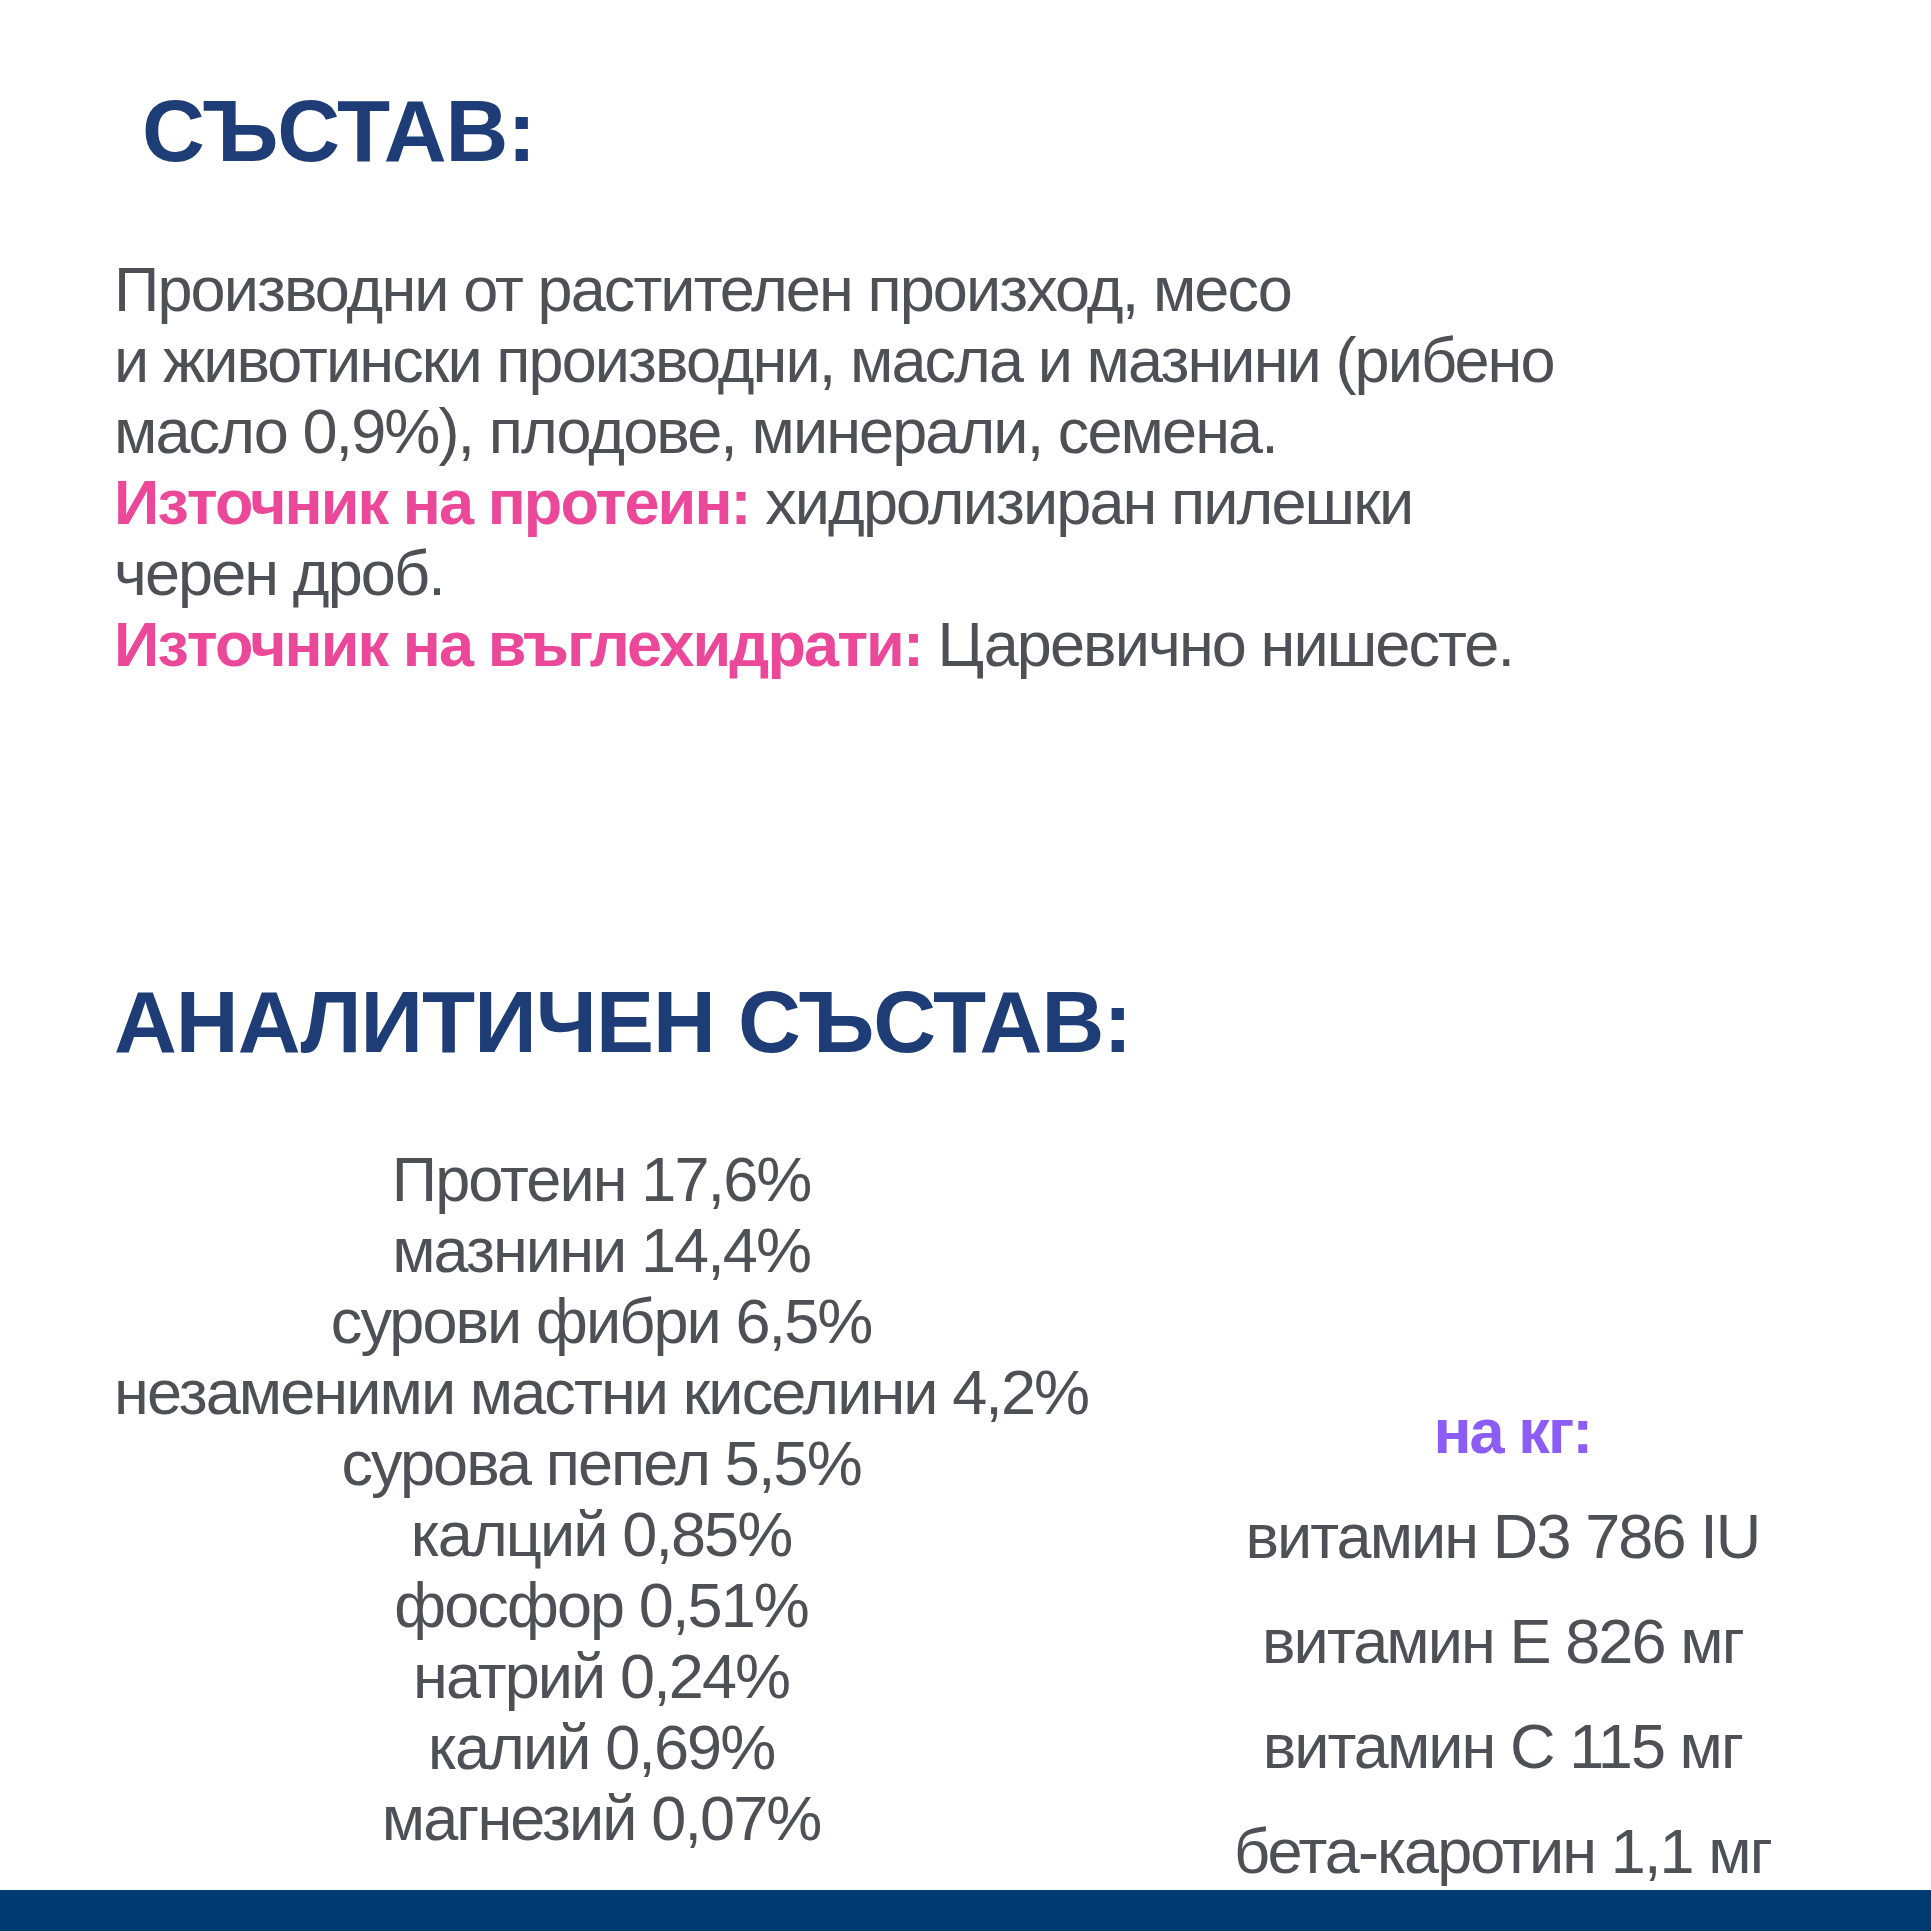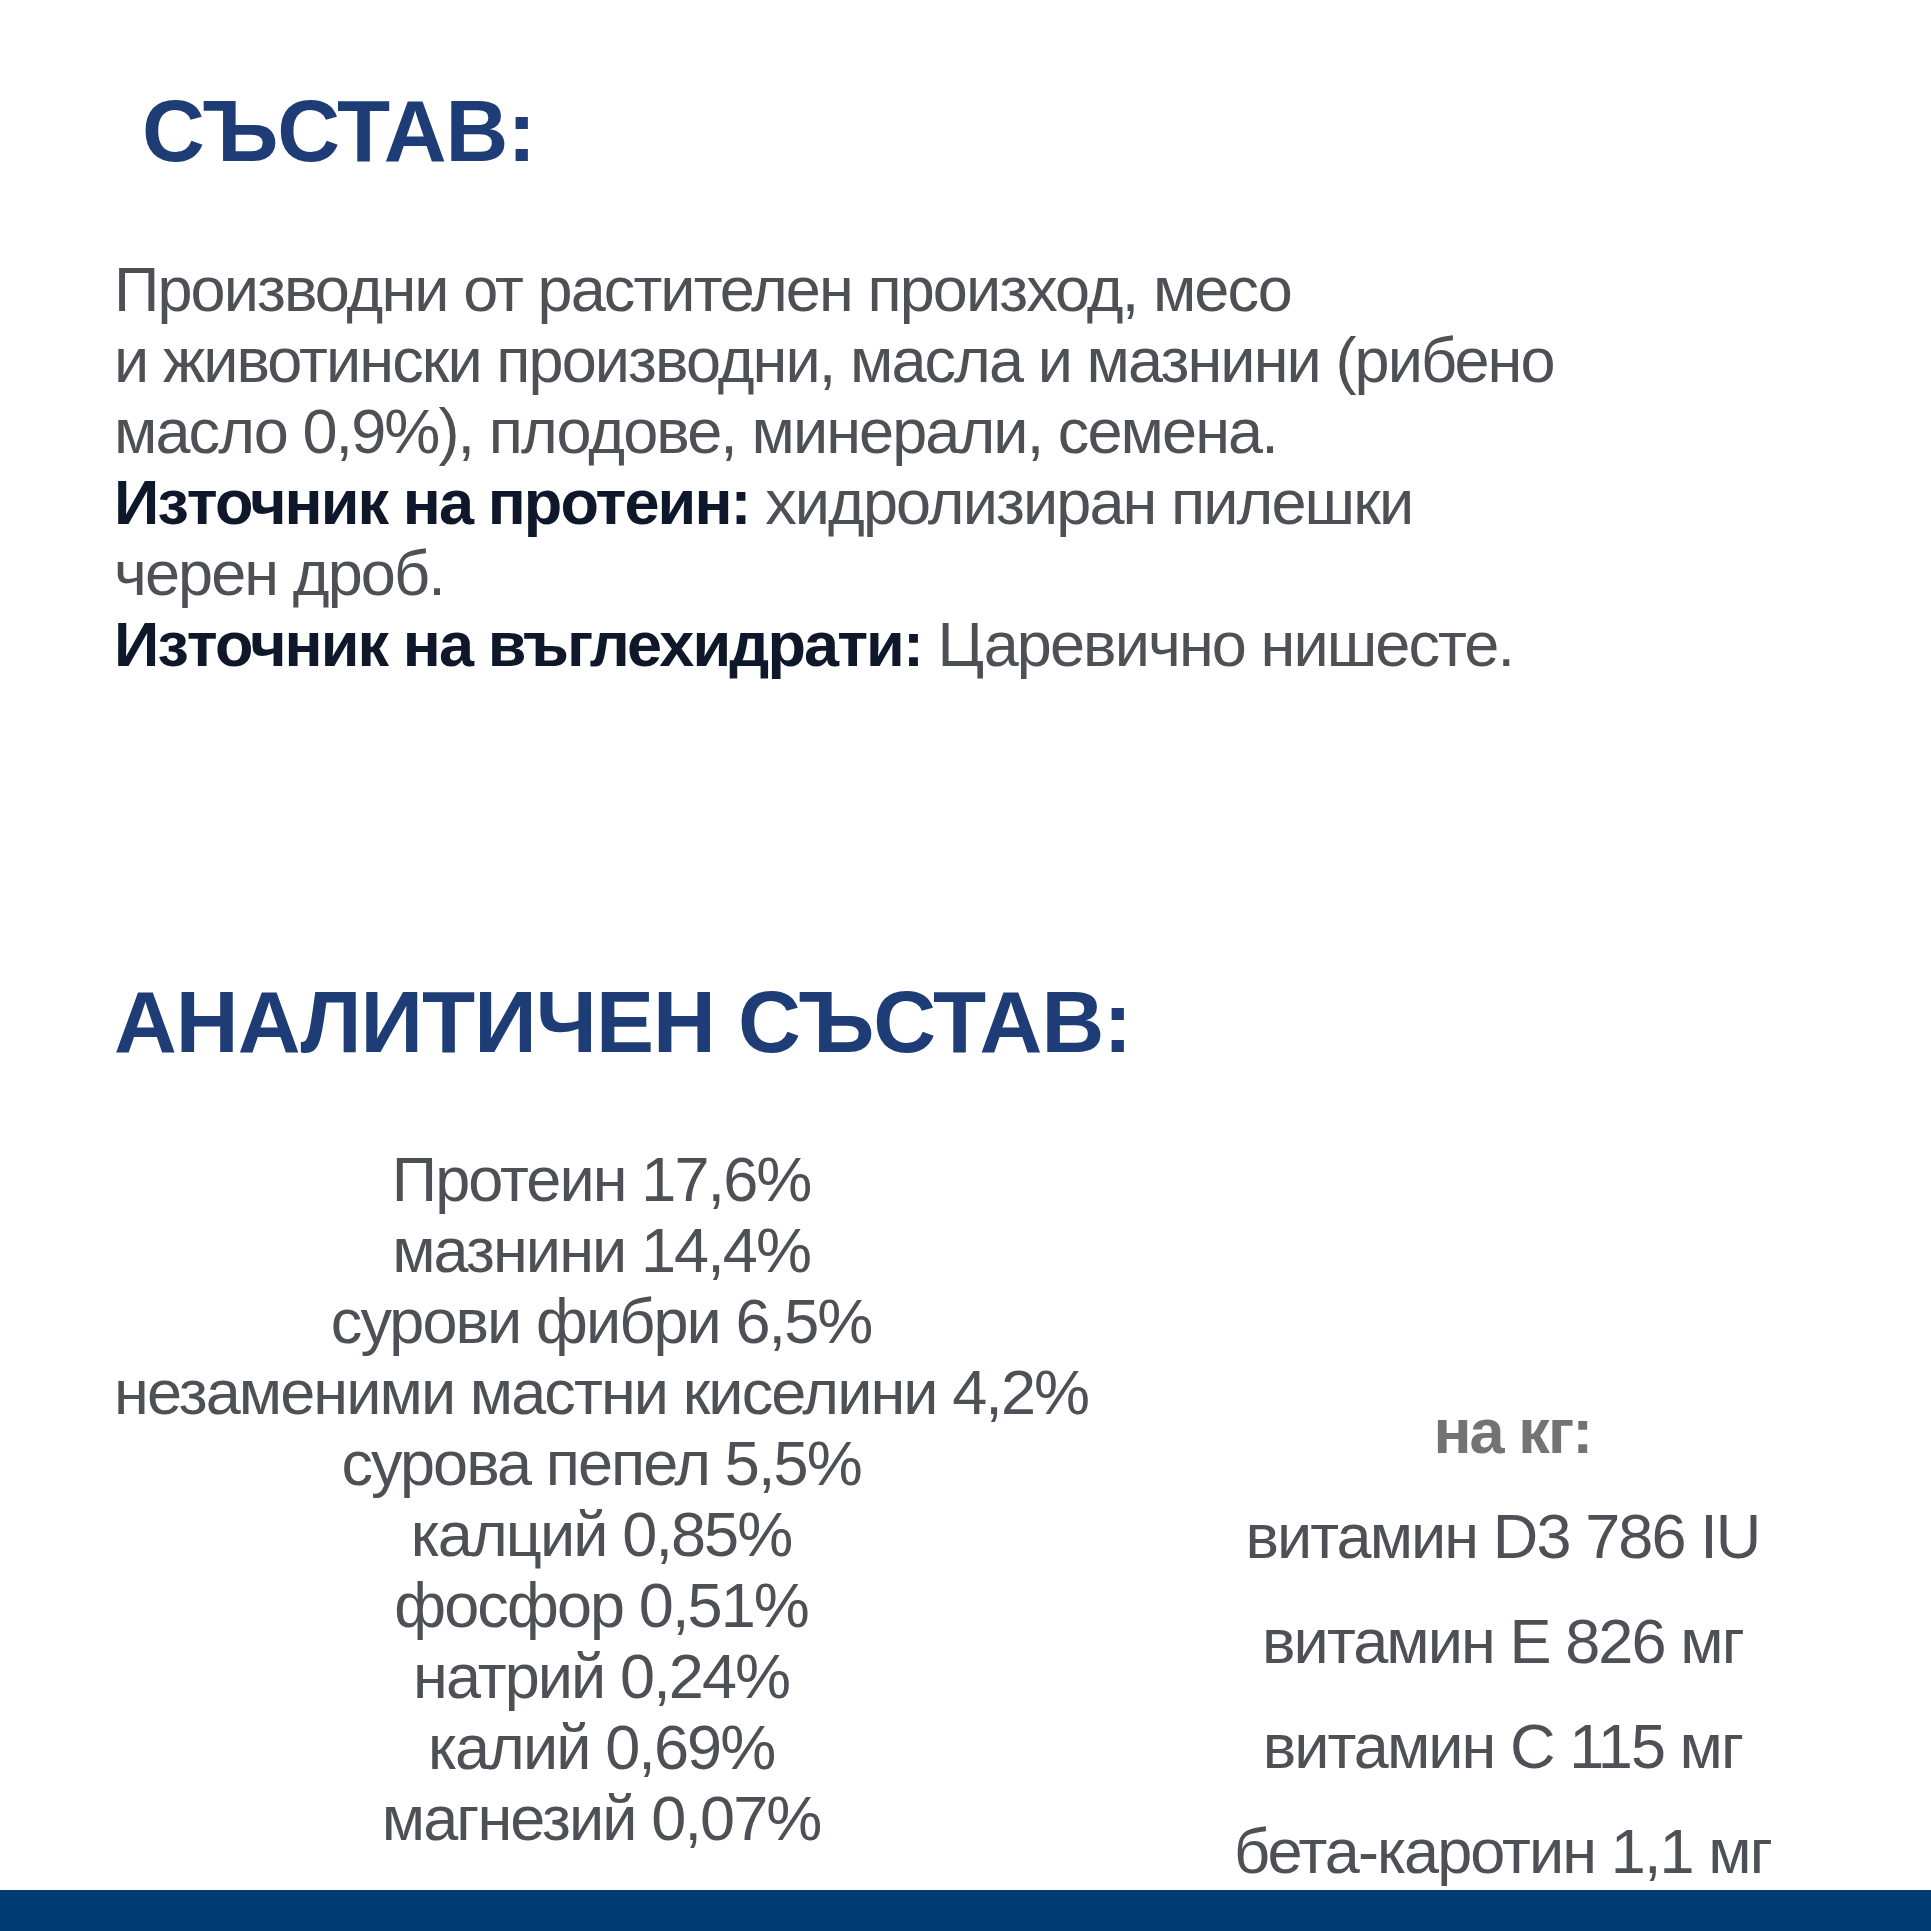--- a/index.html
+++ b/index.html
@@ -35,37 +35,37 @@
   }
   #composition-text {
     position: absolute;
     left: 114px;
     top: 220px;
     width: 1506px;
     white-space: pre-line;
   }
   #composition-text .bold-label {
     font-weight: 700;
-    color: #0f172a;
+    color: #ec4899;
     letter-spacing: -1.9px;
   }
 
   #nutrient-list {
     position: absolute;
     left: 114px;
     top: 1110px;
   }
   #per-kg-column {
     position: absolute;
     left: 1234px;
     top: 1396px;
   }
   .per-kg-label {
     font-weight: 700;
-    color: #737373;
+    color: #8b5cf6;
     font-size: 63px;
     line-height: 71px;
     letter-spacing: -1.9px;
     margin-left: 20px;
   }
   .list-line { white-space: nowrap; text-align: center; }
 
   #footer-bar {
     position: absolute;
     left: 0;

